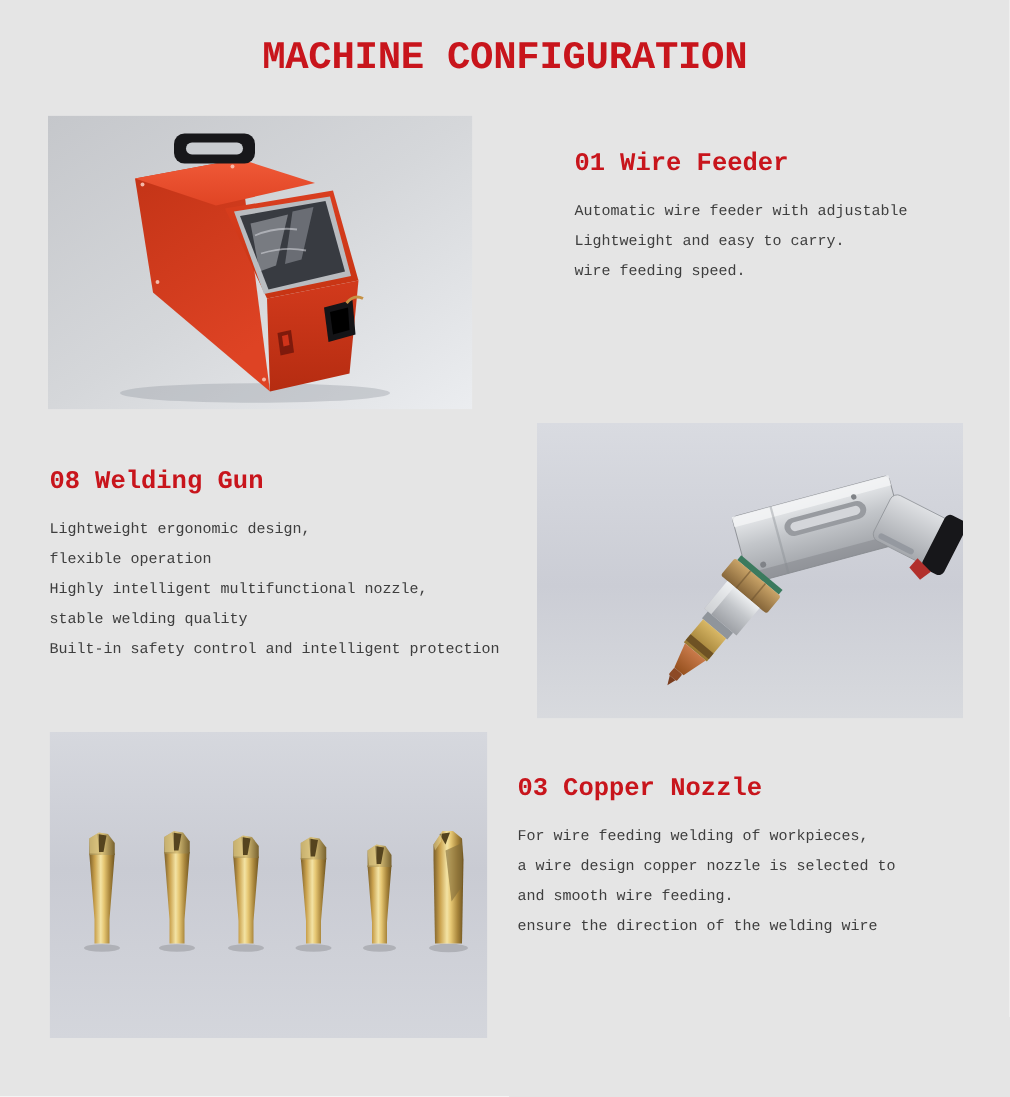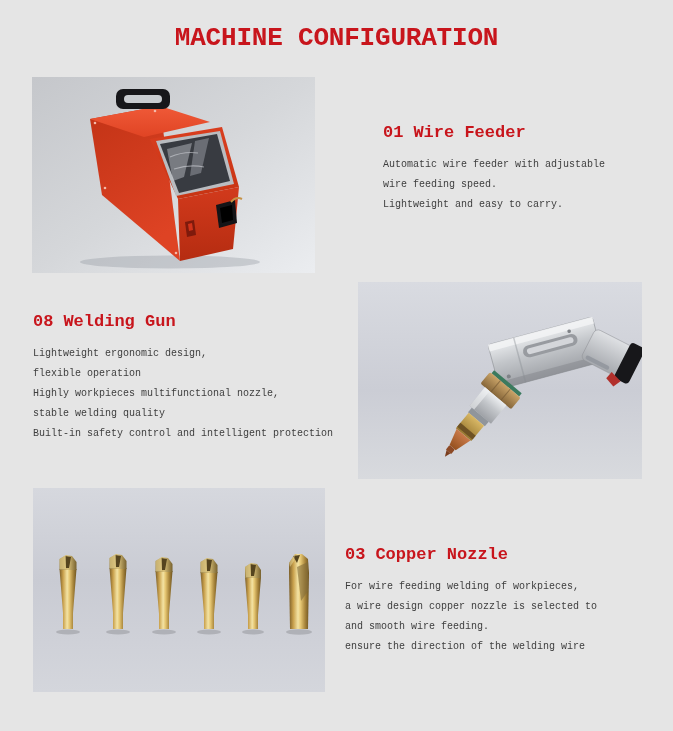--- a/index.html
+++ b/index.html
@@ -11,23 +11,23 @@
     position:absolute;top:23px;left:0;width:673px;margin:0;
     text-align:center;font-size:26px;font-weight:bold;letter-spacing:-0.2px;
     color:#c8151c;
   }
   .figure{position:absolute;overflow:hidden;}
   .figure svg{display:block;width:100%;height:100%;}
   .fig-1{left:32px;top:77px;width:283px;height:196px;}
   .fig-2{left:358px;top:282px;width:284px;height:197px;}
   .fig-3{left:33px;top:488px;width:292px;height:204px;}
   .text-block{position:absolute;}
-  .text-1{left:383px;top:123px;width:270px;}
+  .text-1{left:383px;top:100px;width:270px;}
   .text-2{left:33px;top:312px;width:345px;}
-  .text-3{left:345px;top:517px;width:315px;margin-top:28px;}
+  .text-3{left:345px;top:517px;width:315px;}
   .text-block h2{
     margin:0 0 12px 0;font-size:17px;line-height:20px;font-weight:bold;
     color:#c8151c;white-space:nowrap;
   }
   .text-block h2 .num{margin-right:10px;}
   .line{
     font-size:10px;line-height:20px;color:#3e3e3e;white-space:nowrap;
   }
 </style>
 </head>
@@ -90,29 +90,29 @@
         <circle cx="123" cy="34" r="1.3" fill="#f4b9a8"></circle>
         <circle cx="73" cy="111" r="1.3" fill="#f4b9a8"></circle>
         <circle cx="144" cy="176" r="1.3" fill="#f4b9a8"></circle>
       </g>
     </svg>
   </div>
 
   <div class="text-block text-1">
     <h2><span class="num">01</span><span>Wire Feeder</span></h2>
     <div class="line">Automatic wire feeder with adjustable</div>
+    <div class="line">Lightweight and easy to carry.</div>
     <div class="line">wire feeding speed.</div>
-    <div class="line">Lightweight and easy to carry.</div>
   </div>
 
   <div class="text-block text-2">
     <h2><span class="num">08</span><span>Welding Gun</span></h2>
     <div class="line">Lightweight ergonomic design,</div>
     <div class="line">flexible operation</div>
-    <div class="line">Highly workpieces multifunctional nozzle,</div>
+    <div class="line">Highly intelligent multifunctional nozzle,</div>
     <div class="line">stable welding quality</div>
     <div class="line">Built-in safety control and intelligent protection</div>
   </div>
 
   <div class="figure fig-2">
     <svg viewBox="0 0 284 197" preserveAspectRatio="none">
       <defs>
         <linearGradient id="gbg" x1="0" y1="0" x2="0" y2="1">
           <stop offset="0" stop-color="#d9dbe1"></stop>
             <stop offset="0.55" stop-color="#cbcdd5"></stop>

